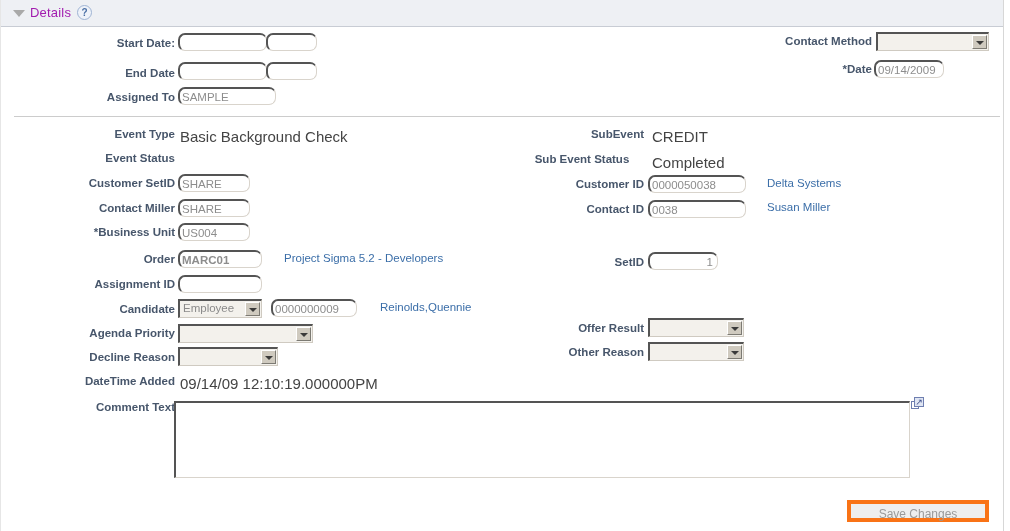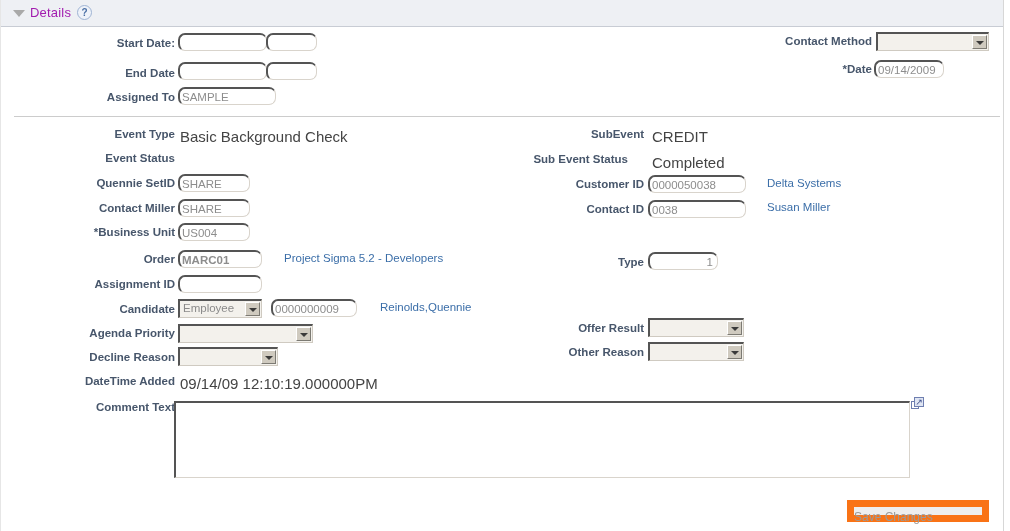--- a/index.html
+++ b/index.html
@@ -227,24 +227,25 @@
     font-size: 9px;
     line-height: 9px;
     text-align: center;
   }
 
   
   .btn {
     position: absolute;
     box-sizing: border-box;
     background: #eeeeee;
-    border: 7px solid #f97316;
+    border: 4px solid #f97316;
     color: #9a9a9a;
     font-family: "Liberation Sans", sans-serif;
     font-size: 12px;
+    text-align: center;
     cursor: default;
   }
 </style>
 </head>
 <body>
 
 <div id="page">
 
   <div class="page-left-border"></div>
   <div class="page-right-border"></div>
@@ -276,21 +277,21 @@
   <input class="inp ro" style="left: 874px; top: 60px; width: 70px;" value="09/14/2009">
 
   <div class="hrule" style="top:116px;"></div>
 
   <div class="lbl" style="left:60px; top:128px; width:115px;">Event Type</div>
   <div class="val" style="left:180px; top:128px;">Basic Background Check</div>
 
   <div class="lbl" style="left:60px; top:152px; width:115px;">Event Status</div>
   <div class="val" style="left:180px; top:152px;"></div>
 
-  <div class="lbl" style="left:55px; top:177px; width:120px;">Quennie SetID</div>
+  <div class="lbl" style="left:55px; top:177px; width:120px;">Customer SetID</div>
   <input class="inp ro" style="left: 178px; top: 174px; width: 72px;" value="SHARE">
 
   <div class="lbl" style="left:55px; top:202px; width:120px;">Contact Miller</div>
   <input class="inp ro" style="left: 178px; top: 199px; width: 72px;" value="SHARE">
 
   <div class="lbl" style="left:55px; top:226px; width:120px;">*Business Unit</div>
   <input class="inp ro" style="left: 178px; top: 223px; width: 72px;" value="US004">
 
   <div class="lbl" style="left:55px; top:253px; width:120px;">Order</div>
   <input class="inp ro" style="left: 178px; top: 250px; width: 84px; font-weight: bold;" value="MARC01">
@@ -315,32 +316,32 @@
 
   <div class="lbl" style="left:55px; top:351px; width:120px;">Decline Reason</div>
   <div class="sel" style="left:178px; top:347px; width:100px;">
     <span class="selval"></span>
     <span class="arrowbox"></span>
   </div>
 
   <div class="lbl" style="left:520px; top:128px; width:124px;">SubEvent</div>
   <div class="val" style="left:652px; top:128px;">CREDIT</div>
 
-  <div class="lbl" style="left:504px; top:153px; width:124px;">Sub Event Status</div>
+  <div class="lbl" style="left:520px; top:153px; width:124px;text-align:center;">Sub Event Status</div>
   <div class="val" style="left:652px; top:154px;">Completed</div>
 
   <div class="lbl" style="left:520px; top:178px; width:124px;">Customer ID</div>
   <input class="inp ro" style="left: 648px; top: 175px; width: 98px;" value="0000050038">
   <div class="link" style="left:767px; top:177px;">Delta Systems</div>
 
   <div class="lbl" style="left:520px; top:203px; width:124px;">Contact ID</div>
   <input class="inp ro" style="left: 648px; top: 200px; width: 98px;" value="0038">
   <div class="link" style="left:767px; top:201px;">Susan Miller</div>
 
-  <div class="lbl" style="left:560px; top:256px; width:84px;">Type</div>
+  <div class="lbl" style="left:560px; top:256px; width:84px;">SetID</div>
   <input class="inp ro num" style="left: 648px; top: 252px; width: 70px;" value="1">
 
   <div class="lbl" style="left:520px; top:322px; width:124px;">Offer Result</div>
   <div class="sel" style="left:648px; top:318px; width:96px;">
     <span class="selval"></span>
     <span class="arrowbox"></span>
   </div>
 
   <div class="lbl" style="left:520px; top:346px; width:124px;">Other Reason</div>
   <div class="sel" style="left:648px; top:342px; width:96px;">

